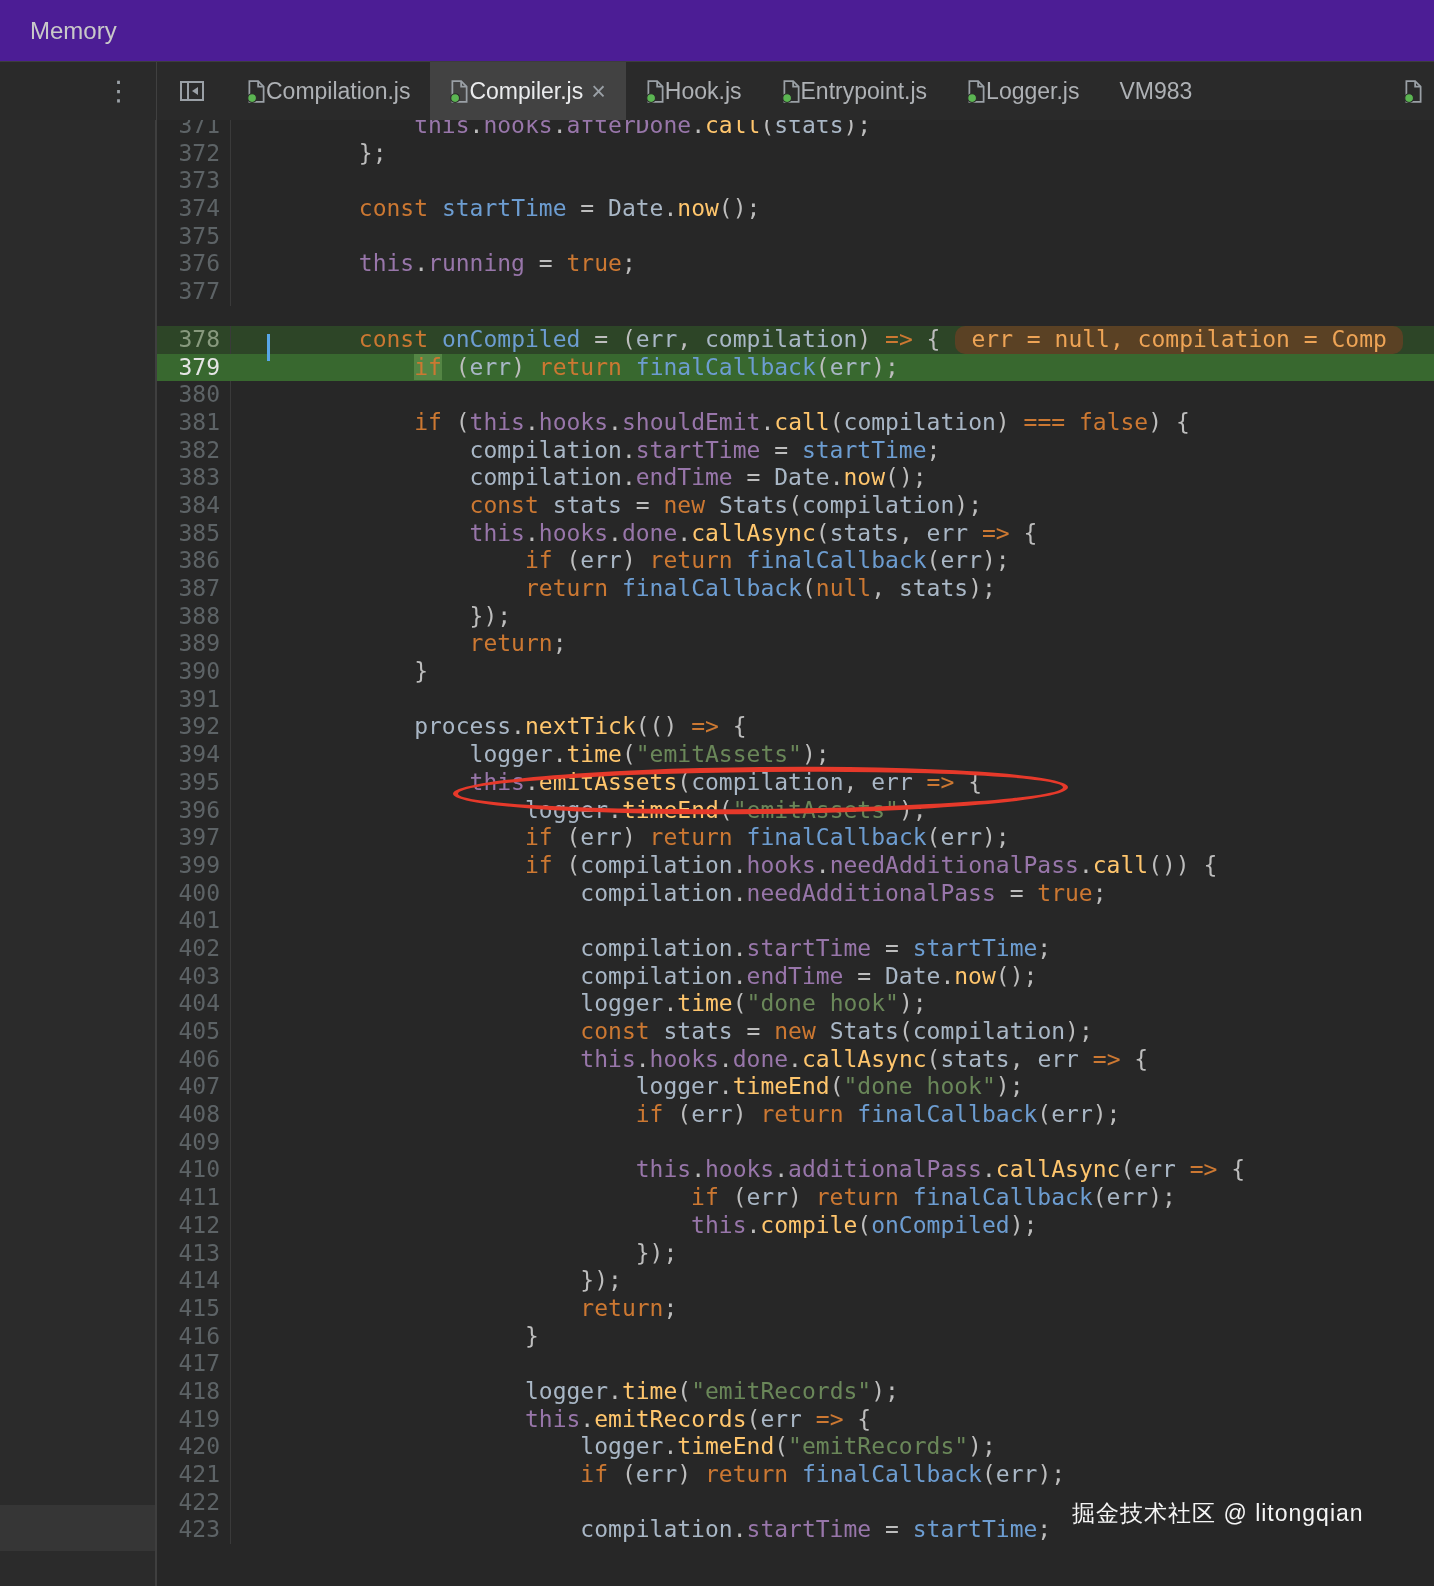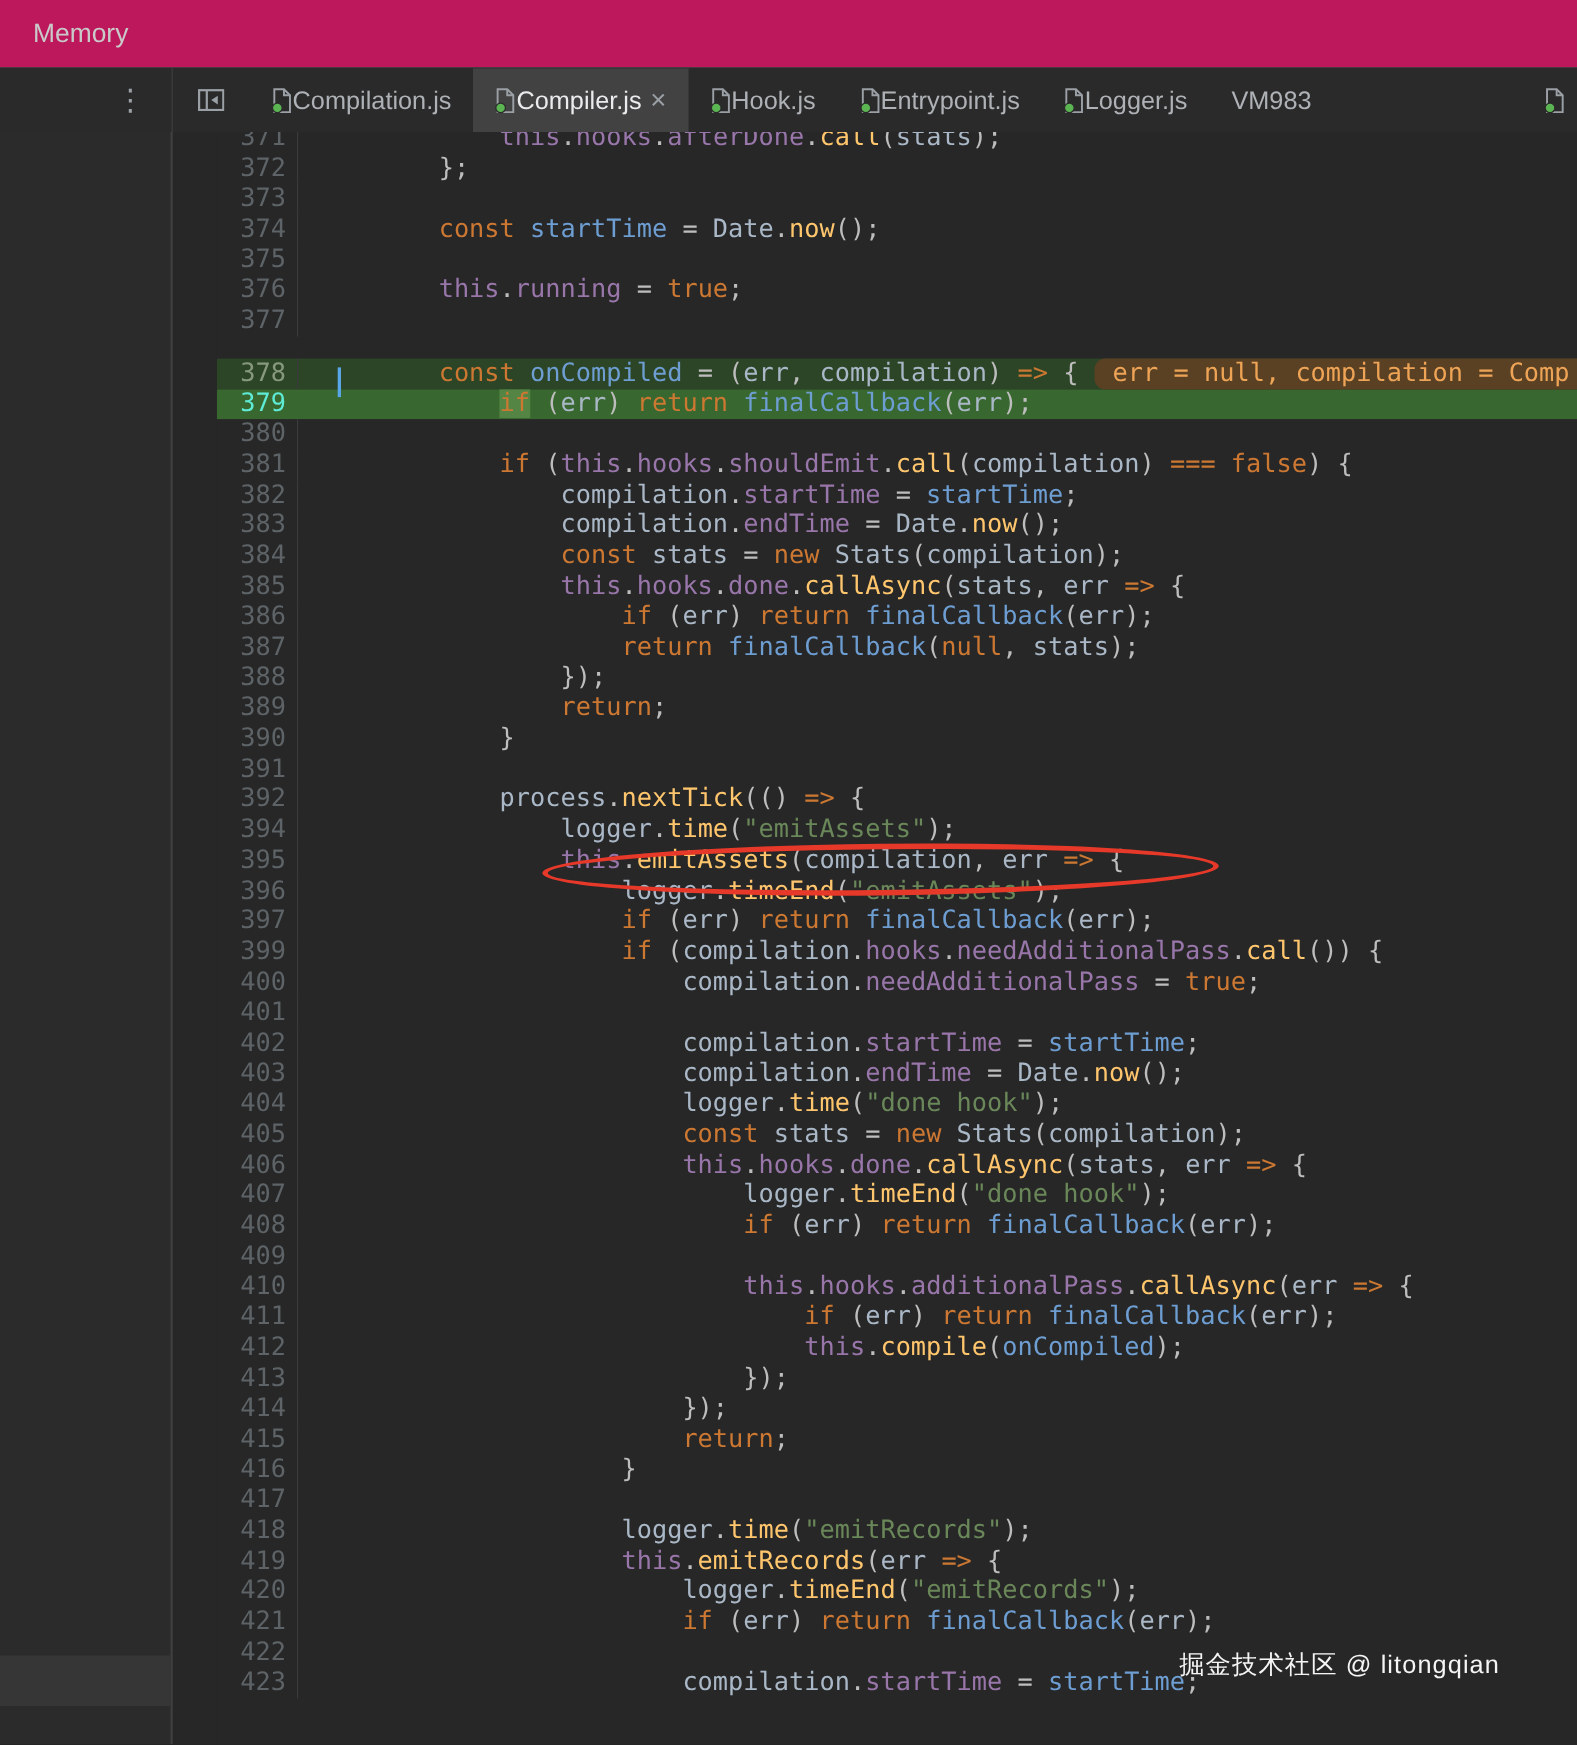--- a/index.html
+++ b/index.html
@@ -1,51 +1,51 @@
 <!DOCTYPE html>
 <html><head>
 <meta charset="utf-8">
 <style>
   * { margin:0; padding:0; box-sizing:border-box; }
   html,body { width:1434px; height:1586px; overflow:hidden; background:#262626; }
   body { font-family:"Liberation Sans", sans-serif; }
   .page { position:relative; width:1434px; height:1586px; background:#272727; overflow:hidden; }
 
-  .header { height:62px; background:#be185d; border-bottom:1px solid #3d3d3d;
+  .header { height:62px; background:#4c1d95; border-bottom:1px solid #3d3d3d;
             display:flex; align-items:center; padding-left:30px; color:#c9c9c9; font-size:24px; }
 
   .tabbar { height:58px; background:#2a2a2a; display:flex; align-items:stretch; position:relative; }
   .left-controls { width:157px; flex:0 0 157px; display:flex; align-items:center;
                    justify-content:flex-end; padding-right:24px; border-right:1px solid #404040; }
   .kebab { color:#9aa0a6; font-size:27px; line-height:1; cursor:pointer; }
   .collapse-box { width:70px; flex:0 0 70px; display:flex; align-items:center; justify-content:center; }
   .tabs { display:flex; align-items:stretch; flex:1; overflow:hidden; }
   .tab { display:flex; align-items:center; padding:0 20px; font-size:23px;
          color:#aeb1b5; white-space:nowrap; cursor:pointer; }
   .tab.active { background:#424242; color:#eaebed; }
   .tclose { color:#9aa0a6; font-size:25px; margin-left:8px; }
   .ficon svg { display:block; }
   .ghost-icon { position:absolute; left:1404px; top:18px; }
 
-  .main { display:flex; height:1466px;gap:40px; }
+  .main { display:flex; height:1466px; }
   .sidebar { width:157px; flex:0 0 157px; background:#2b2b2b; border-right:2px solid #3f3f3f; position:relative; }
   .sidebar-footer { position:absolute; left:0; right:0; top:1385px; height:46px; background:#363636; }
 
   .editor { flex:1; position:relative; overflow:hidden; background:#272727; }
   .code-scroll { margin-top:-8px; }
   .row { display:flex; height:27.7px; line-height:27.7px;
          font-family:"DejaVu Sans Mono", monospace; font-size:23px; white-space:pre; }
   .ln  { flex:0 0 74px; width:74px; text-align:right; padding-right:10px;
          color:#5d6366; border-right:1px solid #3a3a3a; cursor:pointer; }
   .code { padding-left:17px; flex:1; color:#bdbdbd; }
 
   .row.ctx  { background:#2d4527;margin-top:20px; }
   .row.ctx .ln { color:#87997d; }
   .row.exec { background:#38682f; }
-  .row.exec .ln { color:#5eead4; border-right-color:rgba(0,0,0,0); }
+  .row.exec .ln { color:#e5e5e5; border-right-color:rgba(0,0,0,0); }
   .row.exec .code > span:first-of-type { background:#548544; }
 
   .tk-k { color:#cc7832; }   
   .tk-m { color:#9876aa; }   
   .tk-f { color:#ffc66d; }   
   .tk-v { color:#6d9dd1; }   
   .tk-n { color:#a9b7c6; }   
   .tk-p { color:#bdbdbd; }   
   .tk-s { color:#6a8759; }   
 

